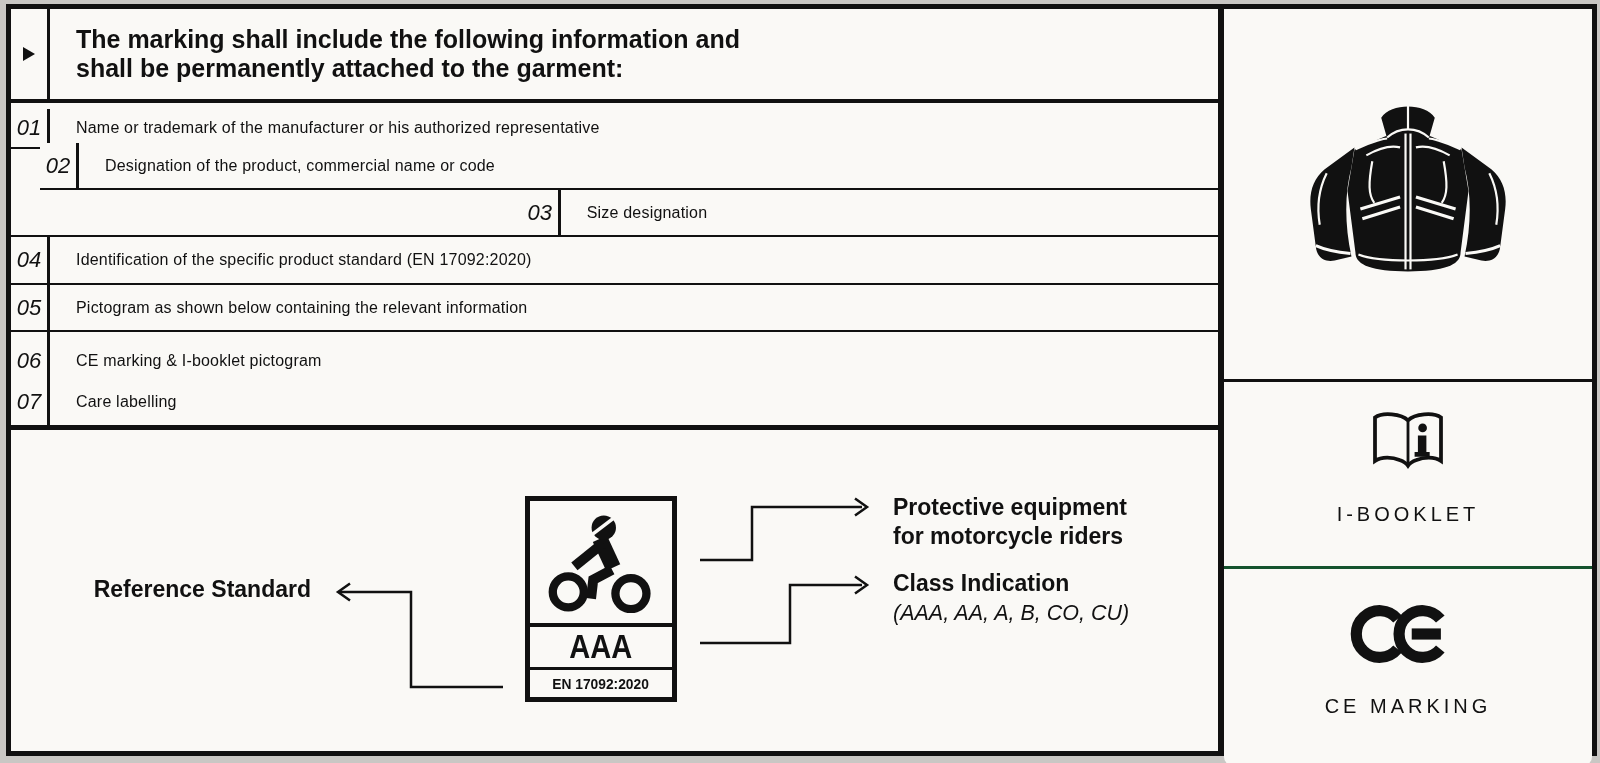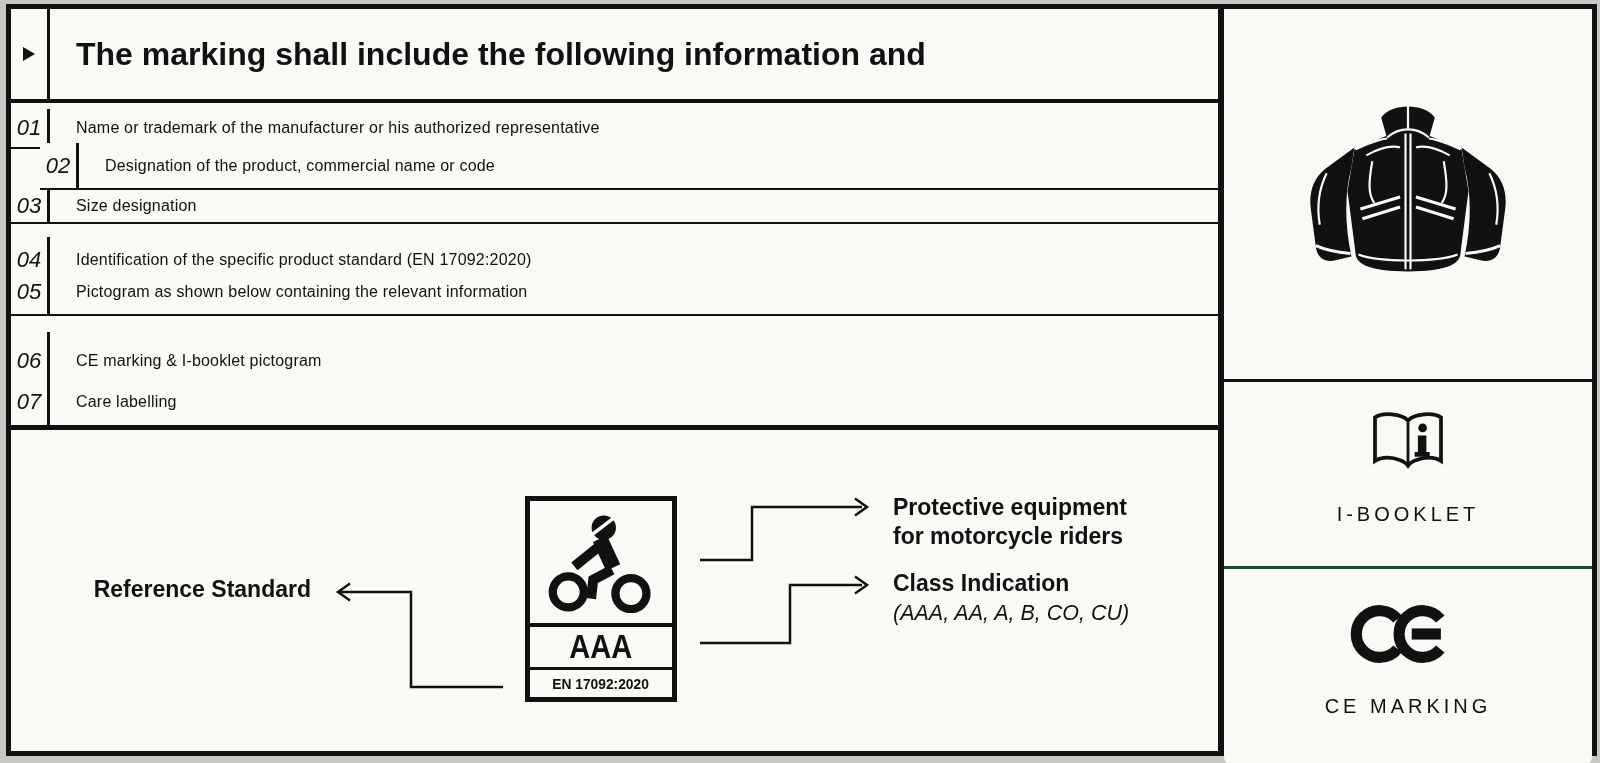--- a/index.html
+++ b/index.html
@@ -14,21 +14,21 @@
     position:absolute;left:6px;top:4px;width:1591px;height:752px;
     box-sizing:border-box;border:5px solid #111;background:#faf9f6;
   }
   
   .vdivider{position:absolute;left:1207px;top:0;width:6px;height:742px;background:#111;}
   .trow{position:absolute;left:0;width:1207px;box-sizing:border-box;display:flex;align-items:center;background:#faf9f6;}
   .trow.bordered{border-bottom:2px solid #111;}
   .numcell{width:36px;align-self:stretch;flex:none;border-right:3px solid #111;display:flex;align-items:center;justify-content:center;font-style:italic;font-size:22px;}
   .rowtext{padding-left:26px;font-size:16px;letter-spacing:.2px;}
   .hdr{top:0;height:94px;border-bottom:4px solid #111;}
-  .hdrtext{padding-left:26px;font-size:32px;font-weight:bold;line-height:29px;}
+  .hdrtext{padding-left:26px;font-size:25px;font-weight:bold;line-height:29px;}
   .tri{width:0;height:0;border-left:12px solid #111;border-top:7px solid transparent;border-bottom:7px solid transparent;}
   .thickbar{position:absolute;left:0;top:416px;width:1207px;height:5px;background:#111;}
   
   .diagram{position:absolute;left:0;top:421px;width:1207px;height:321px;}
   .arrows{position:absolute;left:0;top:0;width:1207px;height:321px;}
   .pictobox{position:absolute;left:514px;top:66px;width:152px;height:206px;box-sizing:border-box;border:5px solid #111;display:flex;flex-direction:column;background:#faf9f6;}
   .picto-icon{height:126px;box-sizing:border-box;border-bottom:4px solid #111;display:flex;align-items:center;justify-content:center;}
   .picto-class{height:43px;box-sizing:border-box;border-bottom:3px solid #111;display:flex;align-items:center;justify-content:center;font-weight:bold;font-size:33px;}
   .picto-class span{display:inline-block;transform:scaleX(.88);}
   .picto-std{flex:1;display:flex;align-items:center;justify-content:center;font-weight:bold;font-size:15px;white-space:nowrap;}
@@ -53,40 +53,41 @@
 <body>
 
 <div class="board">
 
   <div class="trow hdr">
     <div class="numcell">
       <div class="tri"></div>
     </div>
     <div class="hdrtext">
       <div>The marking shall include the following information and</div>
+      <div>shall be permanently attached to the garment:</div>
     </div>
   </div>
 
   <div class="trow bordered" style="top:94px;height:40px;margin-top:6px;">
     <div class="numcell">01</div>
     <div class="rowtext">Name or trademark of the manufacturer or his authorized representative</div>
   </div>
   <div class="trow bordered" style="top:134px;height:47px;margin-left:29px;">
     <div class="numcell">02</div>
     <div class="rowtext">Designation of the product, commercial name or code</div>
   </div>
-  <div class="trow bordered" style="top:181px;height:34px;">
+  <div class="trow bordered" style="top:181px;height:47px;justify-content:center;">
     <div class="numcell">03</div>
     <div class="rowtext">Size designation</div>
   </div>
   <div class="trow bordered" style="top:228px;height:48px;">
     <div class="numcell">04</div>
     <div class="rowtext">Identification of the specific product standard (EN 17092:2020)</div>
   </div>
-  <div class="trow bordered" style="top:260px;height:47px;">
+  <div class="trow bordered" style="top:276px;height:47px;">
     <div class="numcell">05</div>
     <div class="rowtext">Pictogram as shown below containing the relevant information</div>
   </div>
   <div class="trow bordered" style="top:323px;height:60px;">
     <div class="numcell">06</div>
     <div class="rowtext">CE marking &amp; I-booklet pictogram</div>
   </div>
   <div class="trow" style="top:369px;height:47px;">
     <div class="numcell">07</div>
     <div class="rowtext">Care labelling</div>

